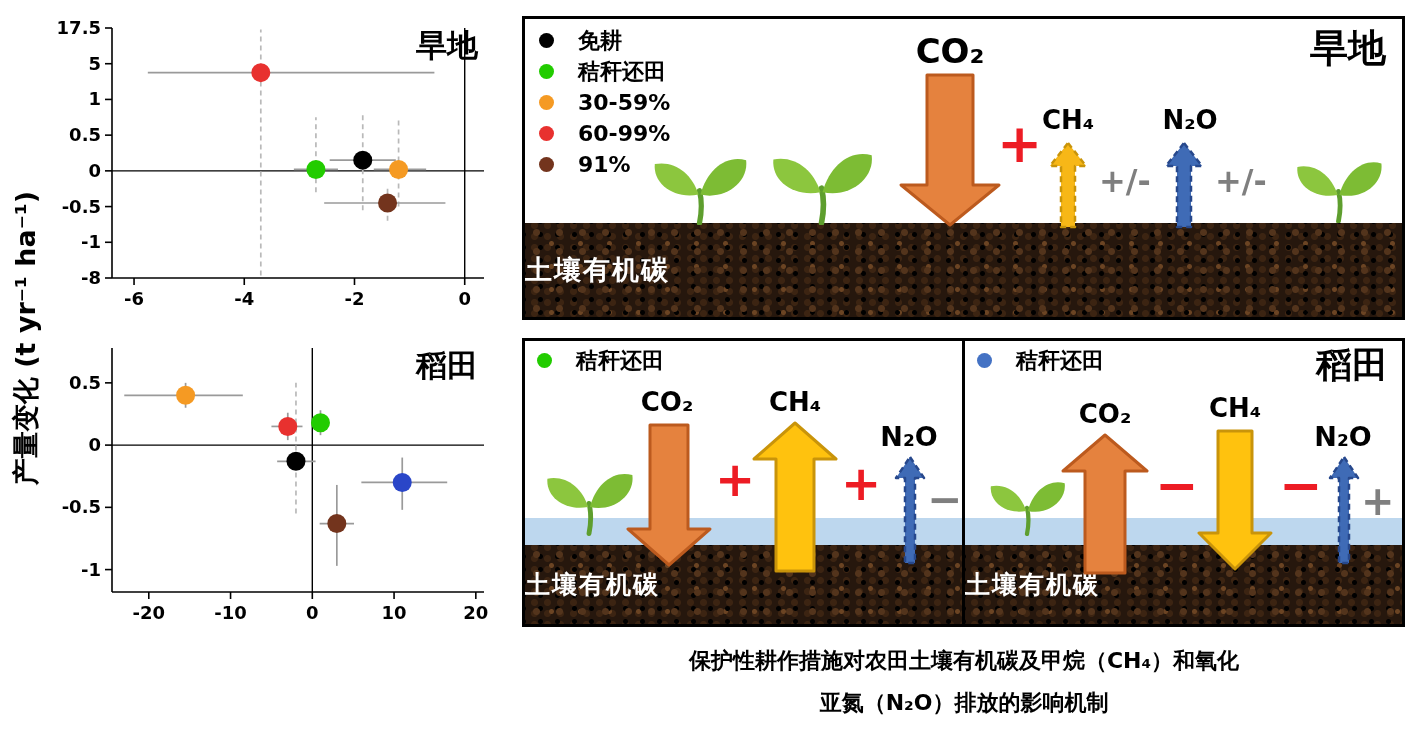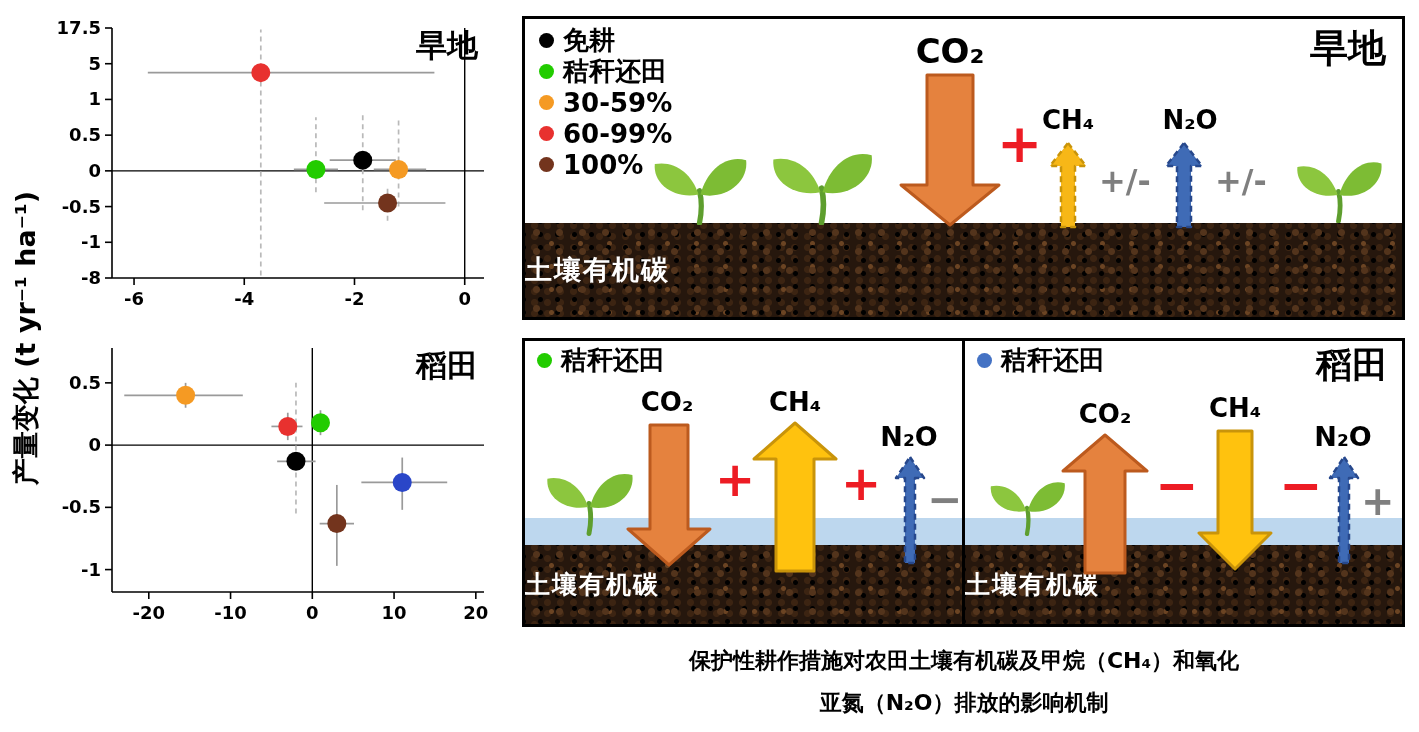--- a/index.html
+++ b/index.html
@@ -25,21 +25,21 @@
         background-image:
           radial-gradient(circle,#53341c 0 3px,transparent 4px),
           radial-gradient(circle,#000 0 2px,transparent 3px),
           radial-gradient(circle,#6b4423 0 2px,transparent 3px),
           radial-gradient(circle,#3c2412 0 3px,transparent 4px);
         background-size:23px 19px,17px 13px,29px 23px,13px 11px;
         background-position:0 0,7px 5px,12px 9px,3px 8px;}
   .water{position:absolute;left:0;right:0;background:var(--water);}
 
   .legend{position:absolute;left:14px;top:6px;}
-  .lg-row{display:flex;align-items:center;gap:9px;height:31px;font-size:26px;font-weight:bold;white-space:nowrap;}
+  .lg-row{display:flex;align-items:center;gap:24px;height:31px;font-size:22px;font-weight:bold;white-space:nowrap;}
   .lg-row.header{padding-left:2px;}
   .dot{width:15px;height:15px;border-radius:50%;flex:0 0 15px;}
 
   .gas-label{position:absolute;font-size:26px;font-weight:600;text-align:center;white-space:nowrap;}
   .sign{position:absolute;font-weight:bold;line-height:1;}
   .arr{position:absolute;overflow:visible;}
   .arrow-orange{fill:var(--orange_arrow);stroke:var(--orange_stroke);stroke-width:3;stroke-linejoin:round;}
   .arrow-yellow{fill:var(--yellow_arrow);stroke:var(--yellow_stroke);stroke-width:3;stroke-linejoin:round;}
   .arrow-yellow-sm{fill:var(--yellow_small);stroke:var(--yellow_stroke);stroke-width:2.5;stroke-linejoin:round;stroke-dasharray:6 4;}
   .arrow-blue{fill:var(--blue_arrow);stroke:var(--blue_stroke);stroke-width:2.5;stroke-linejoin:round;stroke-dasharray:6 4;}
@@ -200,21 +200,21 @@
       <div class="lg-row">
         <span class="dot" style="background: rgb(245, 154, 35);"></span>
         <span>30-59%</span>
       </div>
       <div class="lg-row">
         <span class="dot" style="background: rgb(232, 49, 47);"></span>
         <span>60-99%</span>
       </div>
       <div class="lg-row">
         <span class="dot" style="background: rgb(115, 52, 29);"></span>
-        <span>100%</span>
+        <span>91%</span>
       </div>
     </div>
 
     <div class="panel-title" style="right:16px;top:4px;font-size:38px;">旱地</div>
   </div>
 
   <div class="panel" style="left:522px;top:338px;width:443px;height:289px;">
     <div class="soil" style="height:79px;font-size:25px;">
       <span>土壤有机碳</span>
     </div>

